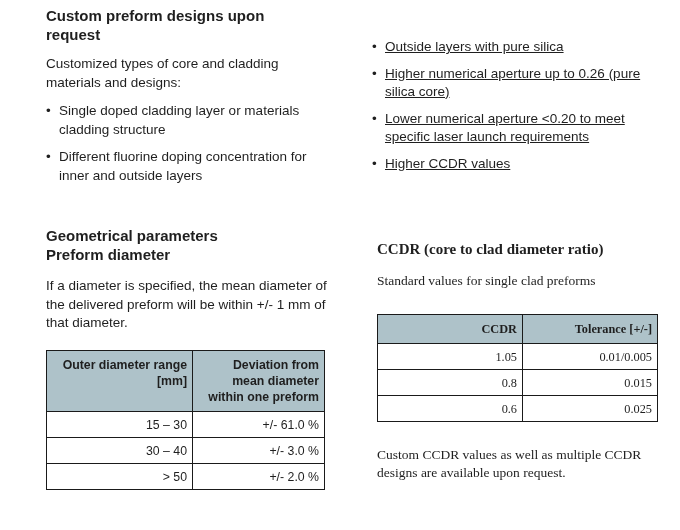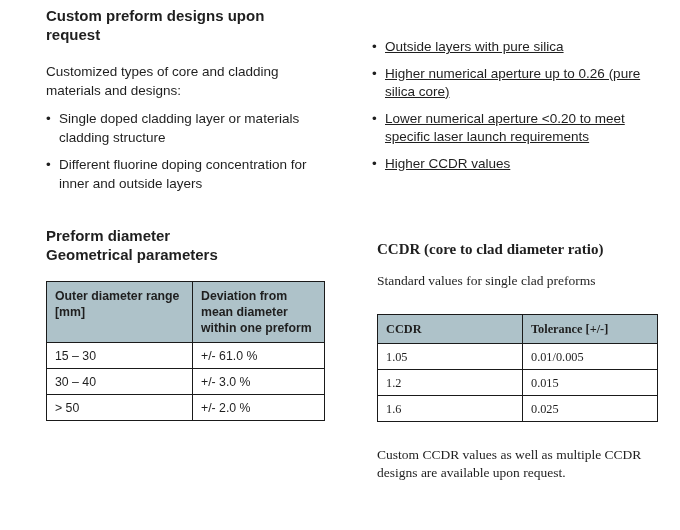--- a/index.html
+++ b/index.html
@@ -42,40 +42,40 @@
     left: 0;
     top: 0;
   }
 
   
   #sec-custom-left  { left: 46px;  top: 6px;   width: 272px; }
   #sec-custom-right { left: 372px; top: 30px;  width: 272px; text-decoration: underline; }
   #sec-geometry     { left: 46px;  top: 226px; width: 296px; }
   #sec-ccdr         { left: 377px; top: 240px; width: 292px; font-family: Liberation Serif, serif; }
 
-  #sec-custom-left p  { margin-top: 19px; }
+  #sec-custom-left p  { margin-top: 11px; }
   #sec-custom-left ul { margin-top: 10px; }
   #sec-custom-left li { margin-bottom: 9px; }
   #sec-custom-right ul { padding-top: 8px; }
 
   #sec-geometry h2 span { display: block; }
   #sec-geometry p { margin-top: 13px; width: 292px; }
   #sec-geometry table { margin-top: 17px; }
 
   #sec-ccdr p.intro { margin-top: 13px; }
   #sec-ccdr table { margin-top: 23px; }
   #sec-ccdr p.note { margin-top: 24px; }
 
   table {
     border-collapse: collapse;
     table-layout: fixed;
   }
   th, td {
     border: 1px solid var(--border-color);
-    text-align: left;
+    text-align: right;
     vertical-align: top;
     font-size: 12.3px;
     line-height: 16px;
   }
   th {
     background: var(--header-bg);
     font-weight: bold;
     padding: 6px 5px 6px 8px;
   }
   td { padding: 5px 5px 4px 8px; }
@@ -110,23 +110,24 @@
     <ul>
       <li>Outside layers with pure silica</li>
       <li>Higher numerical aperture up to 0.26 (pure silica core)</li>
       <li>Lower numerical aperture &lt;0.20 to meet specific laser launch requirements</li>
       <li>Higher CCDR values</li>
     </ul>
   </section>
 
   <section id="sec-geometry">
     <h2>
+      <span>Geometrical parameters</span>
       <span>Preform diameter</span>
-      <span>Geometrical parameters</span>
     </h2>
+    <p>If a diameter is specified, the mean diameter of the delivered preform will be within +/- 1 mm of that diameter.</p>
     <table id="geo-table">
       <colgroup>
           <col class="c1">
           <col class="c2">
         </colgroup>
       <thead>
         <tr>
           <th>Outer diameter range [mm]</th>
           <th>Deviation from mean diameter within one preform</th>
         </tr>
@@ -161,25 +162,25 @@
           <th>CCDR</th>
           <th>Tolerance [+/-]</th>
         </tr>
       </thead>
       <tbody>
         <tr>
           <td>1.05</td>
           <td>0.01/0.005</td>
         </tr>
         <tr>
-          <td>1.2</td>
+          <td>0.8</td>
           <td>0.015</td>
         </tr>
         <tr>
-          <td>1.6</td>
+          <td>0.6</td>
           <td>0.025</td>
         </tr>
       </tbody>
     </table>
     <p class="note">Custom CCDR values as well as multiple CCDR designs are available upon request.</p>
   </section>
 
 </div>
 
 </body></html>

